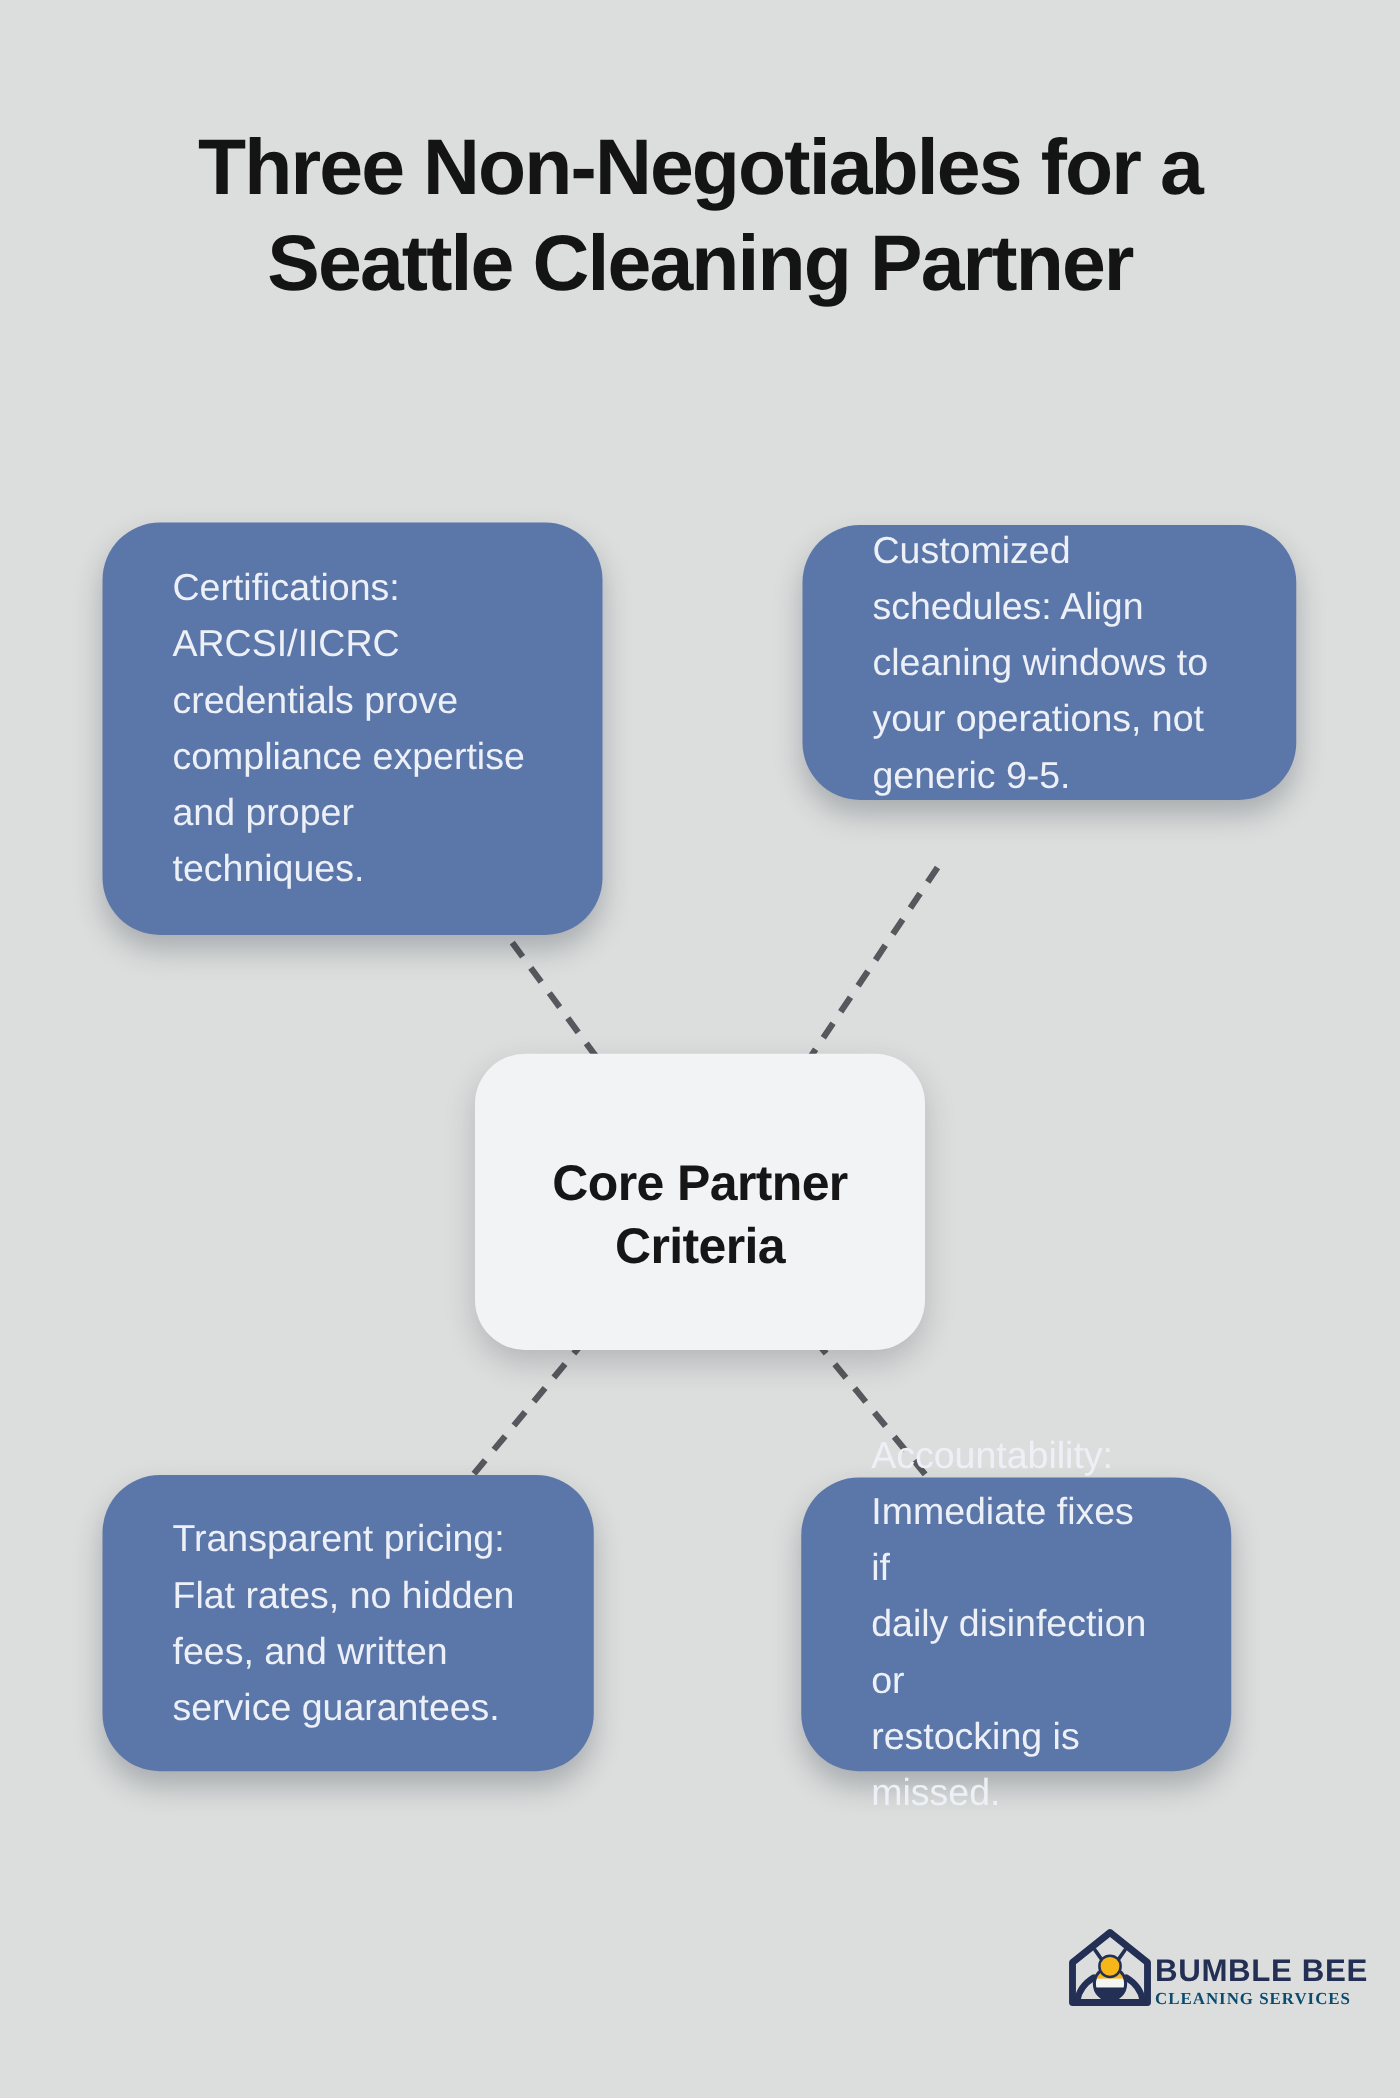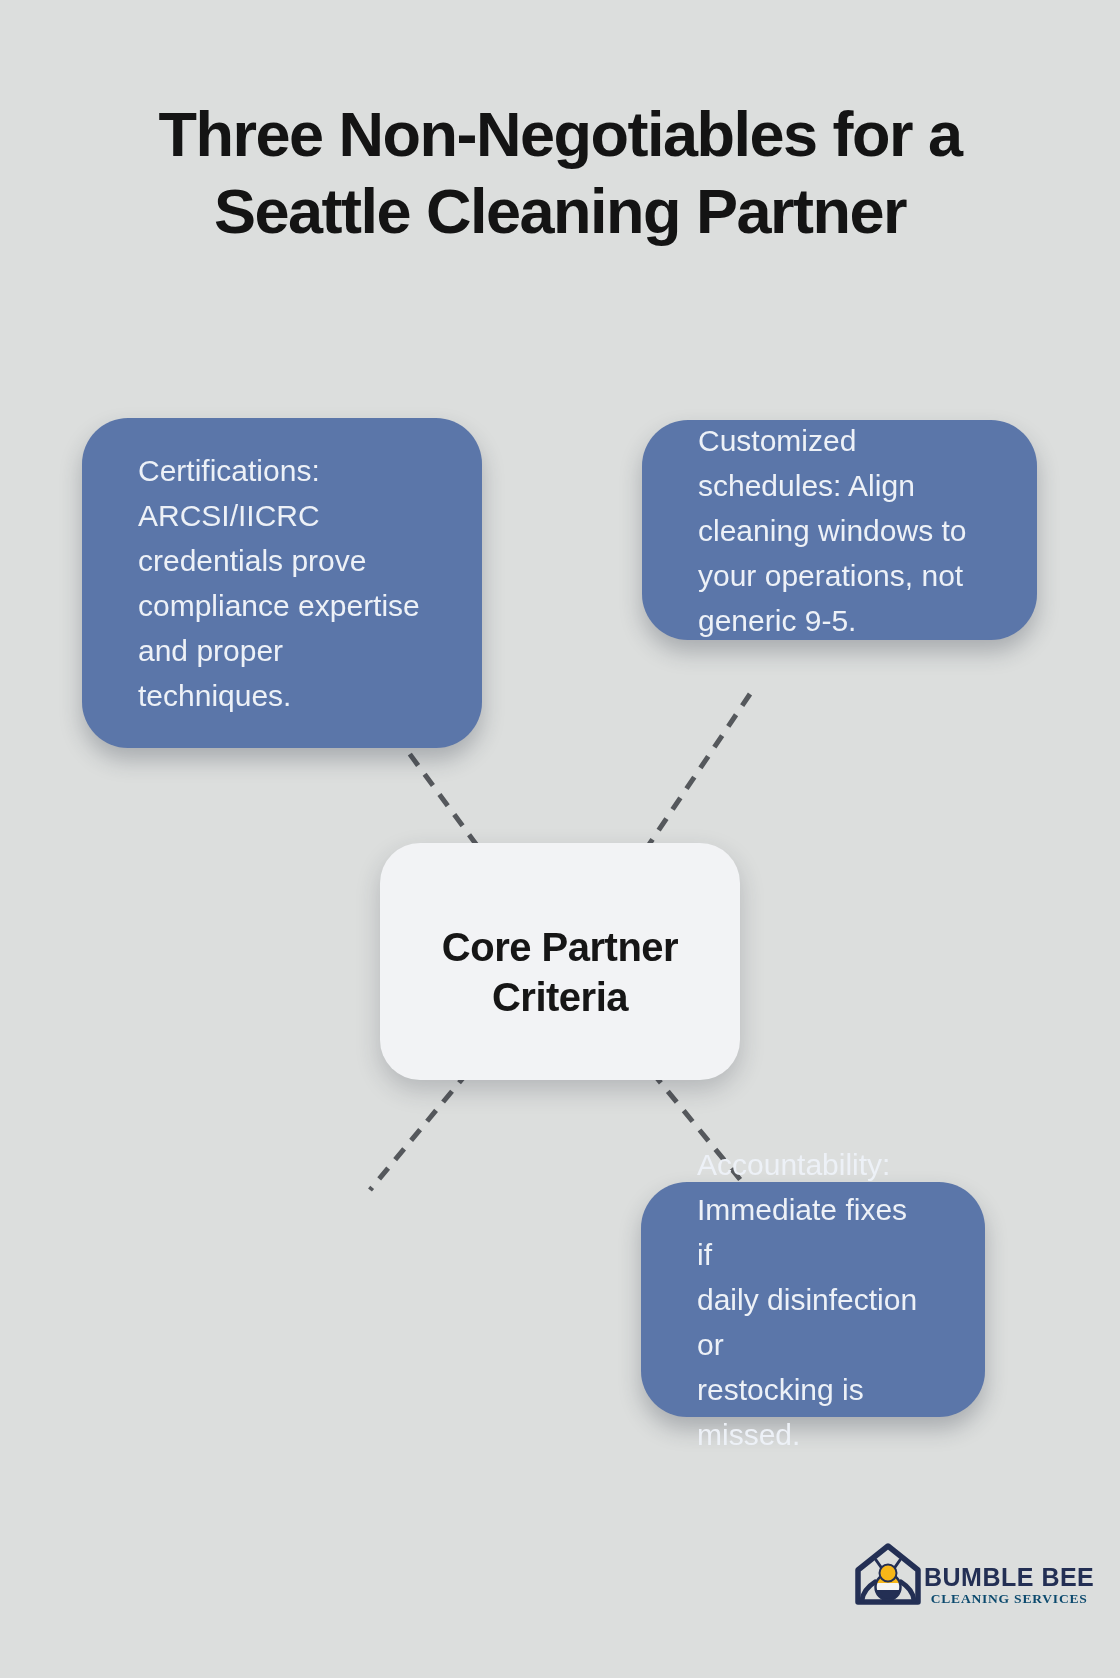--- a/index.html
+++ b/index.html
@@ -62,21 +62,21 @@
     color:#161616;
     text-align:center;
     white-space:pre-line;
     letter-spacing:-0.5px;
     margin-top:20px;
   }
   .logo{
     position:absolute;left:853px;top:1542px;width:212px;height:68px;
   }
   .logo-house{position:absolute;left:0;top:0;}
-  .logo-text{position:absolute;left:71px;top:22px;display:flex;flex-direction:column;align-items:center;}
+  .logo-text{position:absolute;left:71px;top:22px;display:flex;flex-direction:column;}
   .logo-brand{
     font-size:25px;font-weight:bold;color:#232f54;
     letter-spacing:0.5px;line-height:27px;white-space:nowrap;
   }
   .logo-tagline{
     font-size:13.5px;font-weight:bold;color:#0c4a6e;
     letter-spacing:0.8px;line-height:15px;white-space:nowrap;font-family:Liberation Serif, serif;
   }
 </style>
 </head>
@@ -111,20 +111,26 @@
 cleaning windows to
 your operations, not
 generic 9-5.</div>
   </div>
 
   <div class="center-card">
     <div class="center-label">Core Partner
 Criteria</div>
   </div>
 
+  <div class="card card-bl">
+    <div class="card-text">Transparent pricing:
+Flat rates, no hidden
+fees, and written
+service guarantees.</div>
+  </div>
 
   <div class="card card-br">
     <div class="card-text">Accountability:
 Immediate fixes if
 daily disinfection or
 restocking is missed.</div>
   </div>
 
   <div class="logo">
     <svg class="logo-house" width="70" height="66" viewBox="0 0 70 66">

